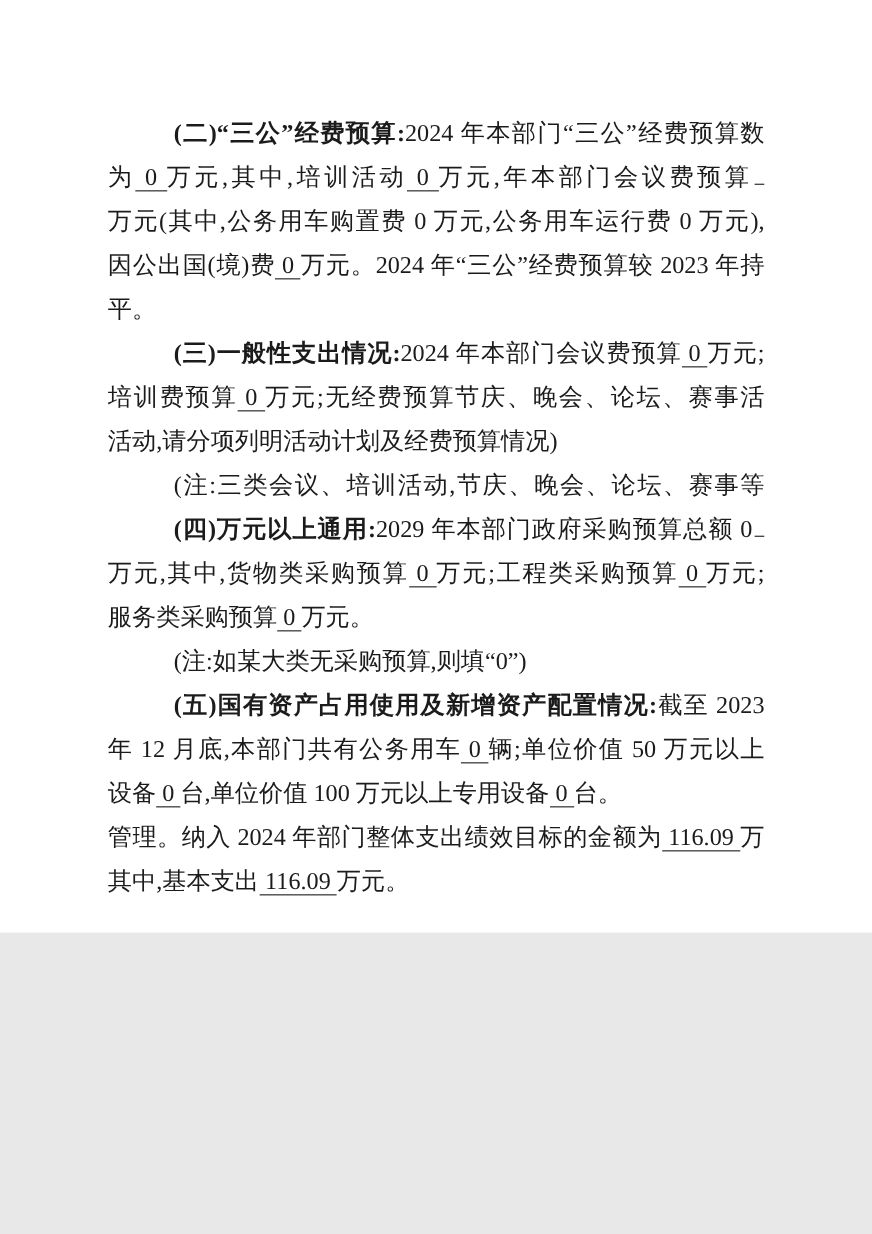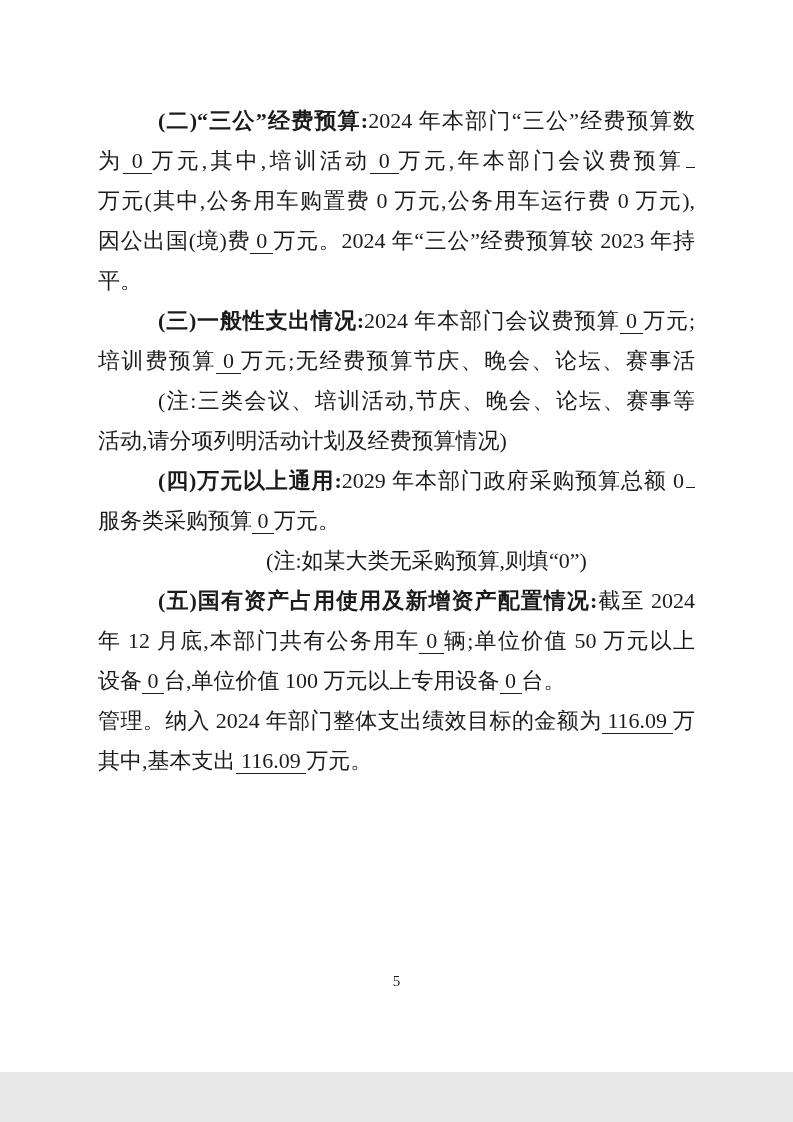--- a/index.html
+++ b/index.html
@@ -3,21 +3,21 @@
 <meta charset="utf-8">
 <style>
   html, body {
     margin: 0;
     padding: 0;
     background: #e8e8e8;
   }
   .page {
     position: relative;
     width: 793px;
-    height: 1072px;
+    height: 848px;
     background: #ffffff;
     margin: 0 auto;
     font-family: "Liberation Serif", "DejaVu Serif", serif;
     color: #1b1b1b;
     overflow: hidden;
   }
   .doc-body {
     position: absolute;
     left: 98px;
     top: 101px;
@@ -30,21 +30,20 @@
     overflow: hidden;
     text-align: left;
     white-space: normal;
   }
   .line.justify {
     text-align: justify;
     text-align-last: justify;
   }
   .line.indent {
     text-indent: 60px;
-    text-align: center;
   }
   .seg-bold {
     font-weight: 700;
   }
   .seg-underline {
     border-bottom: 1.5px solid #1b1b1b;
     white-space: pre;
   }
   .seg-blank {
     display: inline-block;
@@ -69,25 +68,26 @@
 
 <div class="page">
   <div class="doc-body">
       <div class="line justify indent"><span class="seg-bold ">(二)“三公”经费预算:</span><span class="">2024 年本部门“三公”经费预算数</span></div>
       <div class="line justify"><span class="">为</span><span class="seg-underline"> 0 </span><span class="">万元,其中,培训活动</span><span class="seg-underline"> 0 </span><span class="">万元,年本部门会议费预算</span><span class="seg-blank"></span></div>
       <div class="line justify"><span class="">万元(其中,公务用车购置费 0 万元,公务用车运行费 0 万元),</span></div>
       <div class="line justify"><span class="">因公出国(境)费</span><span class="seg-underline"> 0 </span><span class="">万元。2024 年“三公”经费预算较 2023 年持</span></div>
       <div class="line"><span class="">平。</span></div>
       <div class="line justify indent"><span class="seg-bold ">(三)一般性支出情况:</span><span class="">2024 年本部门会议费预算</span><span class="seg-underline"> 0 </span><span class="">万元;</span></div>
       <div class="line justify"><span class="">培训费预算</span><span class="seg-underline"> 0 </span><span class="">万元;无经费预算节庆、晚会、论坛、赛事活动。</span></div>
+      <div class="line"><span class="">活动,请分项列明活动计划及经费预算情况)</span></div>
       <div class="line justify indent"><span class="">(注:三类会议、培训活动,节庆、晚会、论坛、赛事等</span></div>
-      <div class="line"><span class="">活动,请分项列明活动计划及经费预算情况)</span></div>
       <div class="line justify indent"><span class="seg-bold ">(四)万元以上通用:</span><span class="">2029 年本部门政府采购预算总额 0</span><span class="seg-blank"></span></div>
+      <div class="line justify"><span class="">万元,其中,货物类采购预算</span><span class="seg-underline"> 0 </span><span class="">万元;工程类采购预算</span><span class="seg-underline"> 0 </span><span class="">万元;</span></div>
       <div class="line"><span class="">服务类采购预算</span><span class="seg-underline"> 0 </span><span class="">万元。</span></div>
       <div class="line indent"><span class="">(注:如某大类无采购预算,则填“0”)</span></div>
-      <div class="line justify indent"><span class="seg-bold ">(五)国有资产占用使用及新增资产配置情况:</span><span class="">截至 2024</span></div>
+      <div class="line justify indent"><span class="seg-bold ">(五)国有资产占用使用及新增资产配置情况:</span><span class="">截至 2023</span></div>
       <div class="line justify"><span class="">年 12 月底,本部门共有公务用车</span><span class="seg-underline"> 0 </span><span class="">辆;单位价值 50 万元以上</span></div>
       <div class="line"><span class="">设备</span><span class="seg-underline"> 0 </span><span class="">台,单位价值 100 万元以上专用设备</span><span class="seg-underline"> 0 </span><span class="">台。</span></div>
       <div class="line justify"><span class="">管理。纳入 2024 年部门整体支出绩效目标的金额为</span><span class="seg-underline"> 116.09 </span><span class="">万元,</span></div>
       <div class="line"><span class="">其中,基本支出</span><span class="seg-underline"> 116.09 </span><span class="">万元。</span></div>
     </div>
   <div class="page-number">5</div>
 </div>
 
 </body></html>

